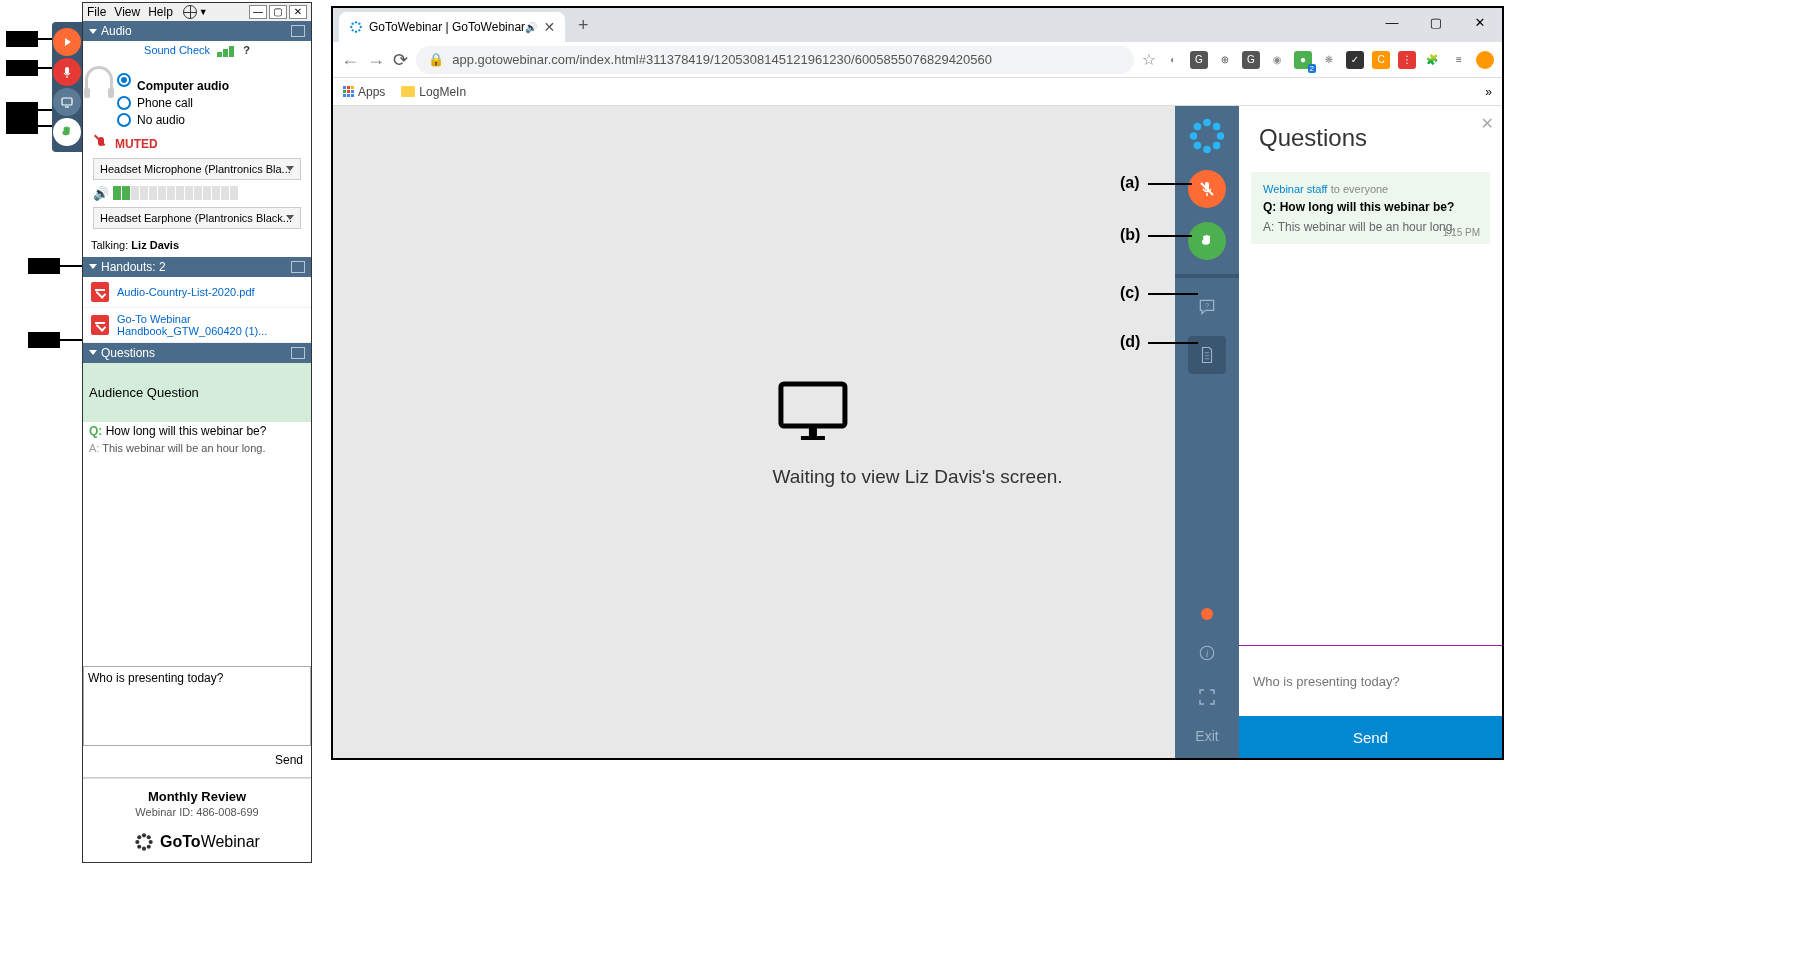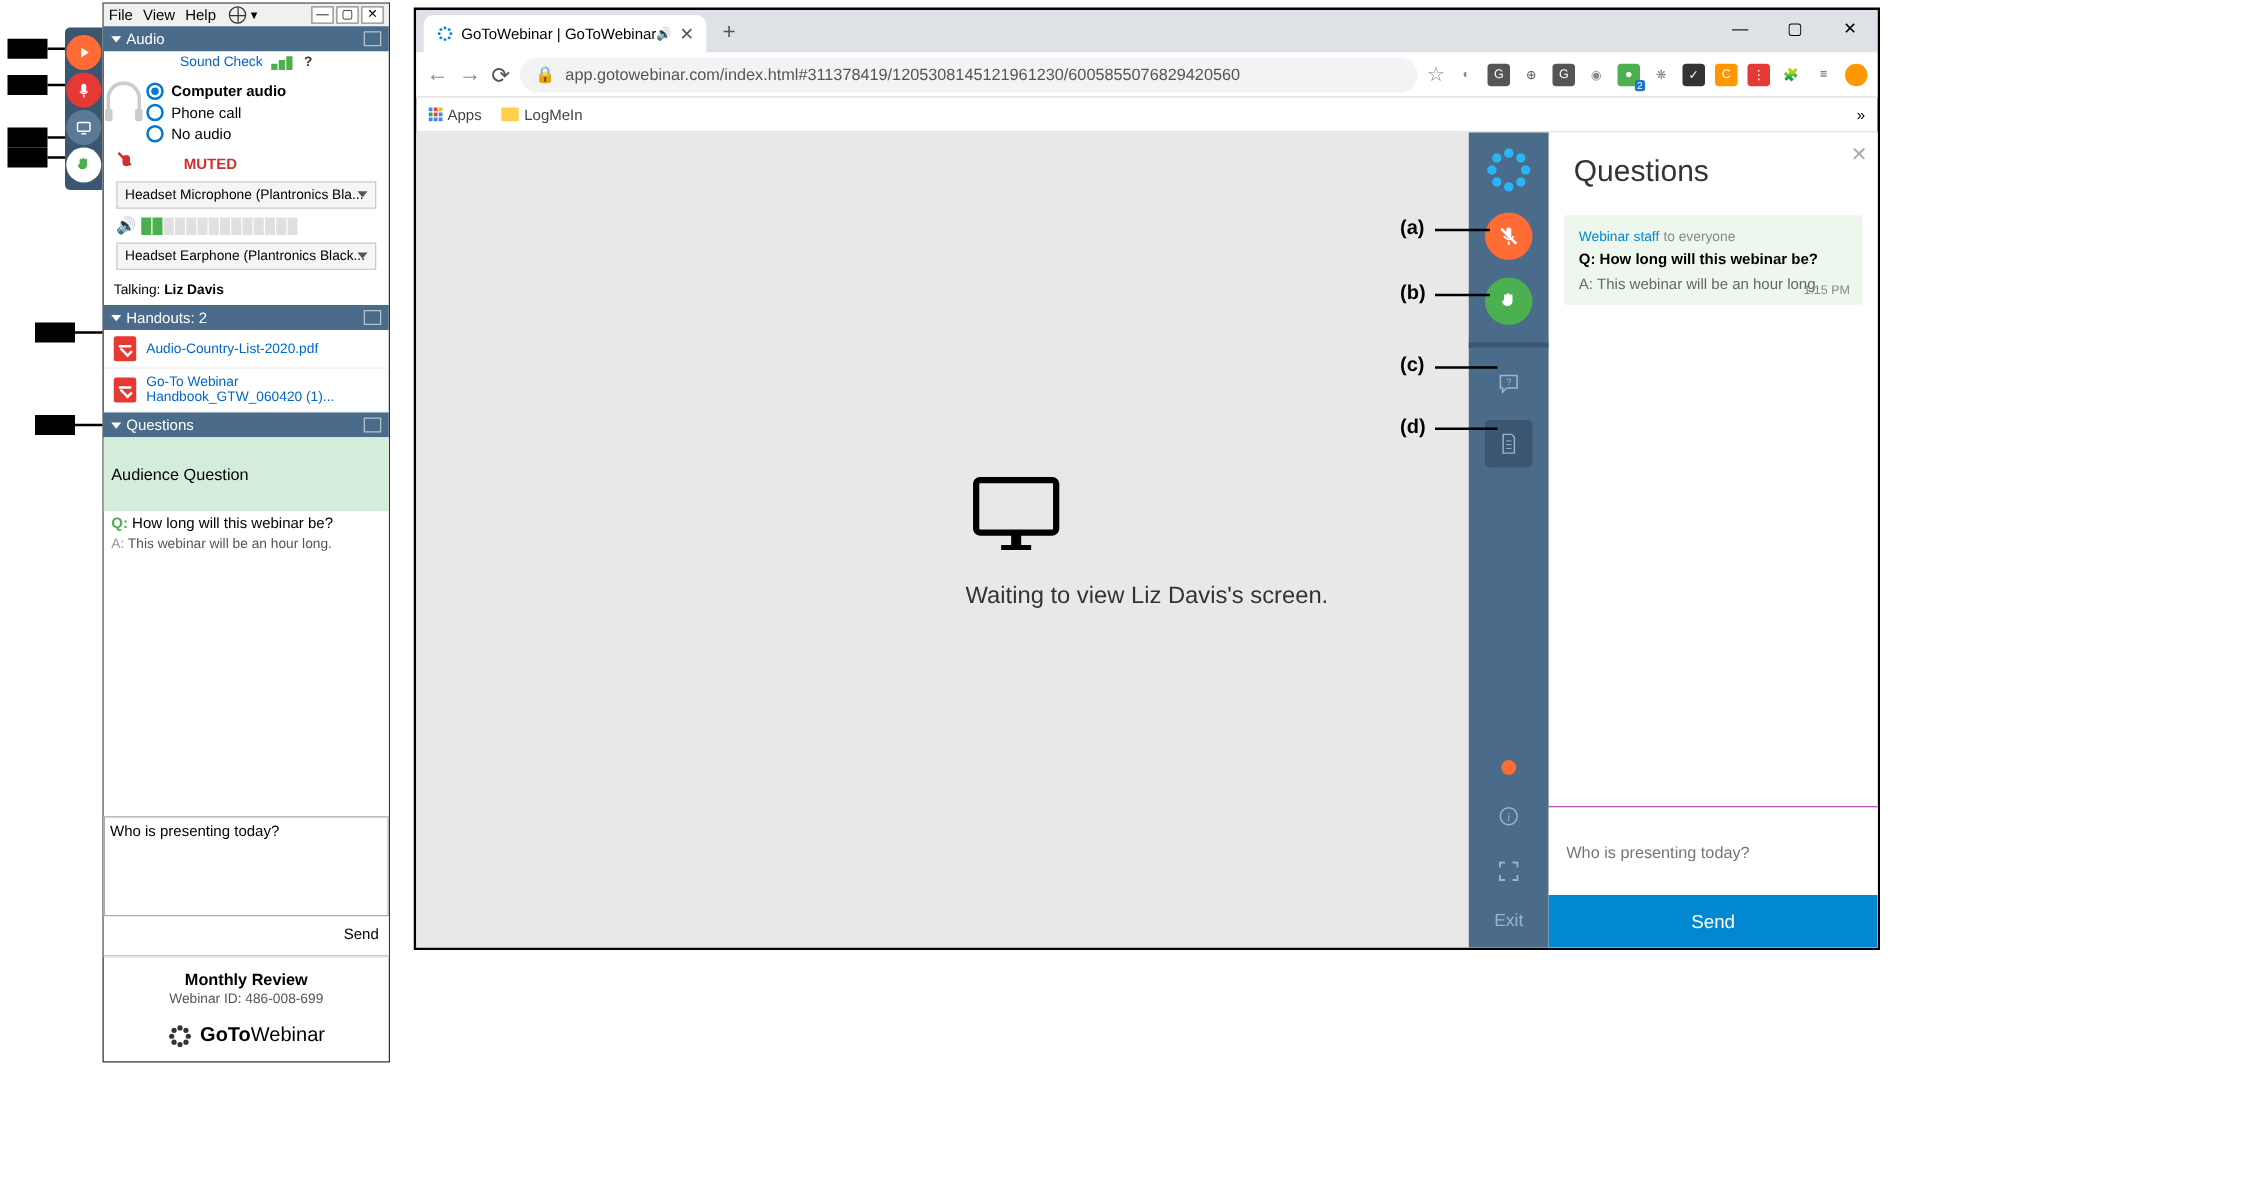--- a/index.html
+++ b/index.html
@@ -24,23 +24,23 @@
 .cp-scb1{height:5px;} .cp-scb2{height:8px;} .cp-scb3{height:11px;}
 .cp-help-q { display:inline-block; margin-left:6px; color:#333; font-weight:bold;}
 
 .cp-audio-options { padding: 4px 0 4px 34px; position:relative;}
 .cp-headset-icon {position:absolute; left:2px; top:6px; width:28px; height:28px; border:3px solid #ccc; border-radius: 14px 14px 4px 4px; border-bottom:none;}
 .cp-headset-icon::before{content:''; position:absolute; left:-4px; bottom:-4px; width:6px; height:10px; background:#ccc; border-radius:2px;}
 .cp-headset-icon::after{content:''; position:absolute; right:-4px; bottom:-4px; width:6px; height:10px; background:#ccc; border-radius:2px;}
 .cp-radio-row { display:flex; align-items:center; margin:3px 0; font-size:12px;}
 .cp-radio { width:14px; height:14px; border:2px solid #0078d4; border-radius:50%; margin-right:6px; display:inline-flex; align-items:center; justify-content:center;}
 .cp-radio.selected::after { content:''; width:6px; height:6px; background:#0078d4; border-radius:50%;}
-.cp-bold-sel { font-weight: bold; }
-
-.cp-muted-row { padding: 2px 10px; color:#d32f2f; font-weight:bold; font-size:12px; display:flex; align-items:center;gap:32px;}
+.cp-bold-sel { font-weight: bold; margin-top: 12px; }
+
+.cp-muted-row { padding: 2px 10px; color:#d32f2f; font-weight:bold; font-size:12px; display:flex; align-items:center;}
 .cp-muted-icon { width:16px; height:16px; margin-right:6px; position:relative;}
 .cp-muted-icon::before{content:''; position:absolute; left:5px; top:1px; width:6px; height:9px; background:#d32f2f; border-radius:3px;}
 .cp-muted-icon::after{content:''; position:absolute; left:1px; top:0px; width:14px; height:14px; border-left:2px solid #d32f2f; transform:rotate(-45deg); transform-origin:left top;}
 
 .cp-device-select { margin: 4px 10px; padding: 4px 6px; background: #f5f5f5; border: 1px solid #ccc; font-size: 11px; position:relative; cursor:pointer;}
 .cp-chev-down { position:absolute; right:6px; top:7px; width:0; height:0; border-left:4px solid transparent; border-right:4px solid transparent; border-top:5px solid #555;}
 
 .cp-vol-row { padding: 2px 10px; display:flex; align-items:center;}
 .cp-spk-icon { color:#bbb; margin-right:4px;}
 .cp-vol-blk { width:8px; height:14px; margin-right:1px;}

